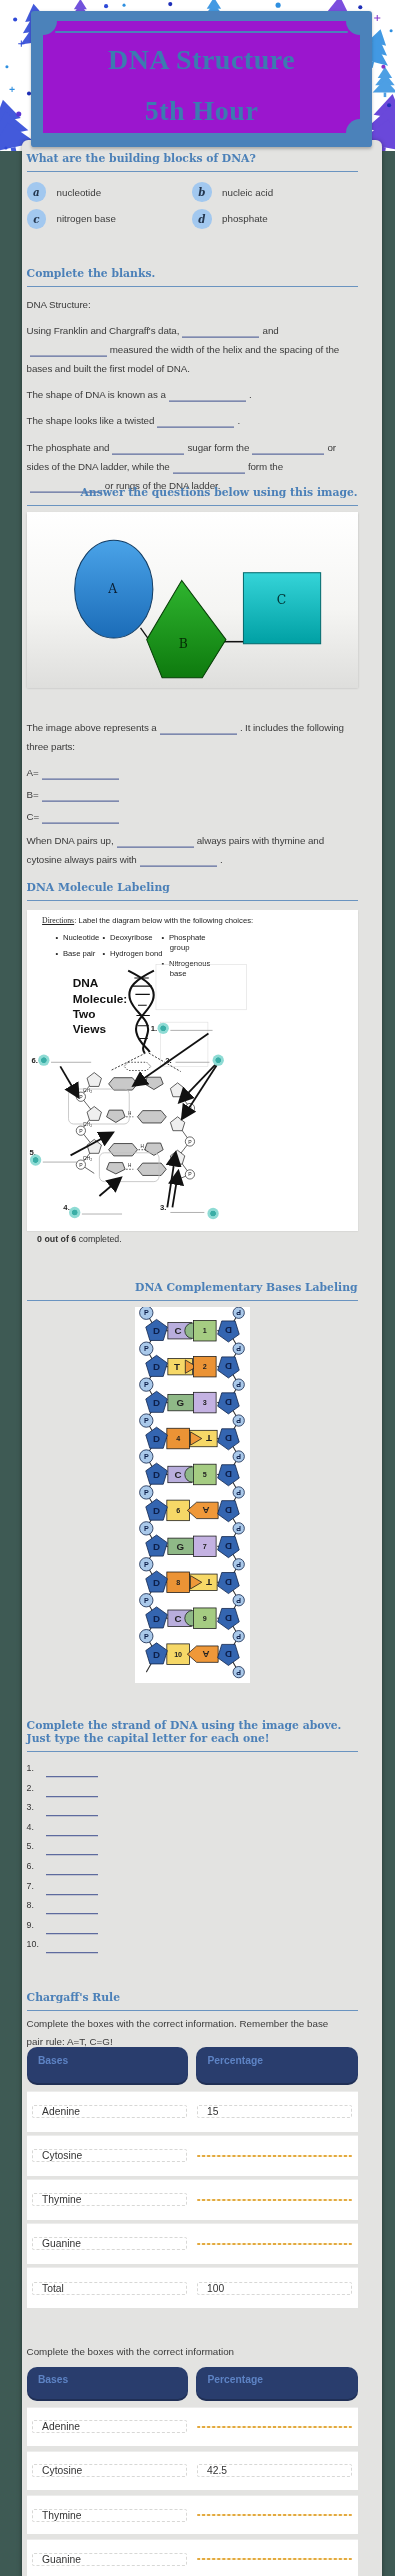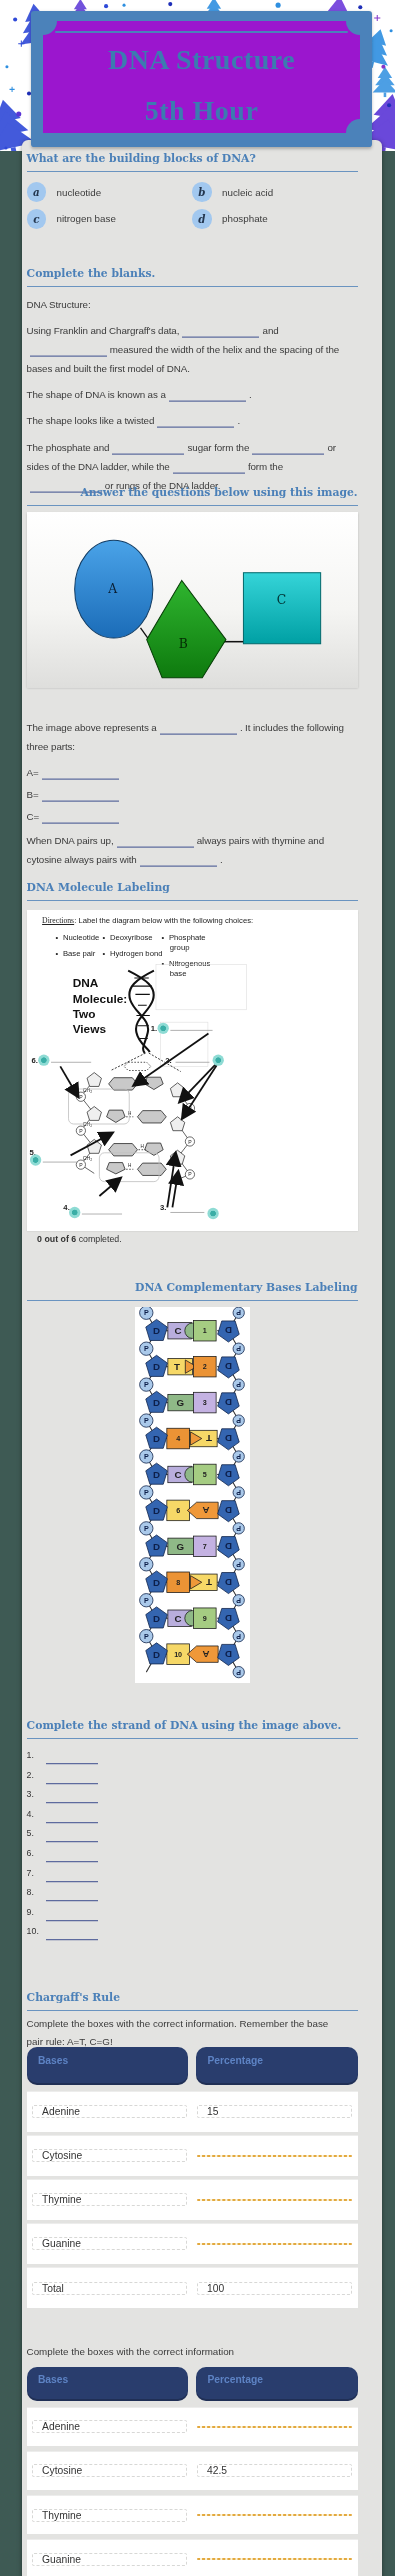--- a/index.html
+++ b/index.html
@@ -523,20 +523,21 @@
             <polygon points="182,697 161,682 169,656 195,656 203,682" fill="#3465b0" stroke="#16294f" stroke-width="1.6"></polygon>
             <text x="182" y="682" font-size="19" font-weight="bold" fill="#0d1f4a" text-anchor="middle" font-family="Liberation Sans,sans-serif" transform="rotate(180 182 675)">D</text>
             <circle cx="202" cy="710" r="11" fill="#aac9ea" stroke="#16294f" stroke-width="1.6"></circle>
             <text x="202" y="715" font-size="14" font-weight="bold" fill="#0d1f4a" text-anchor="middle" font-family="Liberation Sans,sans-serif" transform="rotate(180 202 710)">P</text>
           </svg>
       </div>
     </div>
 
     <div class="sect" style="top:1579px">
       <div class="h-sect">Complete the strand of DNA using the image above.</div>
+      <div class="h-sect">Just type the capital letter for each one!</div>
       <div class="rule"></div>
       <div style="margin-top:11.3px">
           <div class="strand-item"><span class="num">1.</span><span class="bl w100" style="transform: translateY(6.2px); margin-left: 7.2px;"></span></div>
           <div class="strand-item"><span class="num">2.</span><span class="bl w100" style="transform: translateY(6.2px); margin-left: 7.2px;"></span></div>
           <div class="strand-item"><span class="num">3.</span><span class="bl w100" style="transform: translateY(6.2px); margin-left: 7.2px;"></span></div>
           <div class="strand-item"><span class="num">4.</span><span class="bl w100" style="transform: translateY(6.2px); margin-left: 7.2px;"></span></div>
           <div class="strand-item"><span class="num">5.</span><span class="bl w100" style="transform: translateY(6.2px); margin-left: 7.2px;"></span></div>
           <div class="strand-item"><span class="num">6.</span><span class="bl w100" style="transform: translateY(6.2px); margin-left: 7.2px;"></span></div>
           <div class="strand-item"><span class="num">7.</span><span class="bl w100" style="transform: translateY(6.2px); margin-left: 7.2px;"></span></div>
           <div class="strand-item"><span class="num">8.</span><span class="bl w100" style="transform: translateY(6.2px); margin-left: 7.2px;"></span></div>

